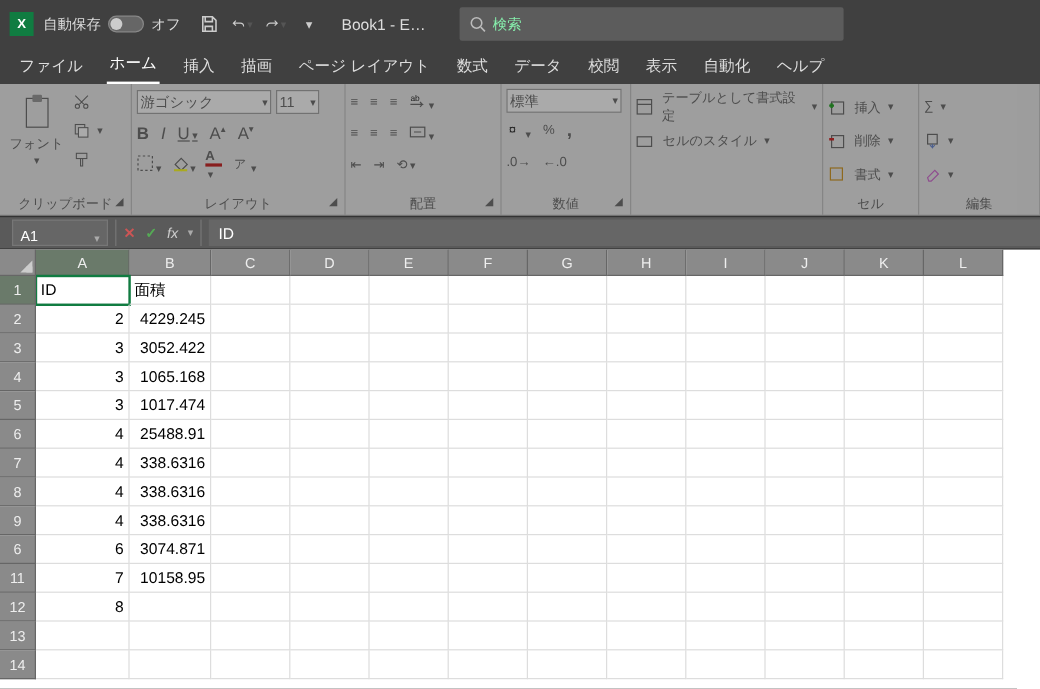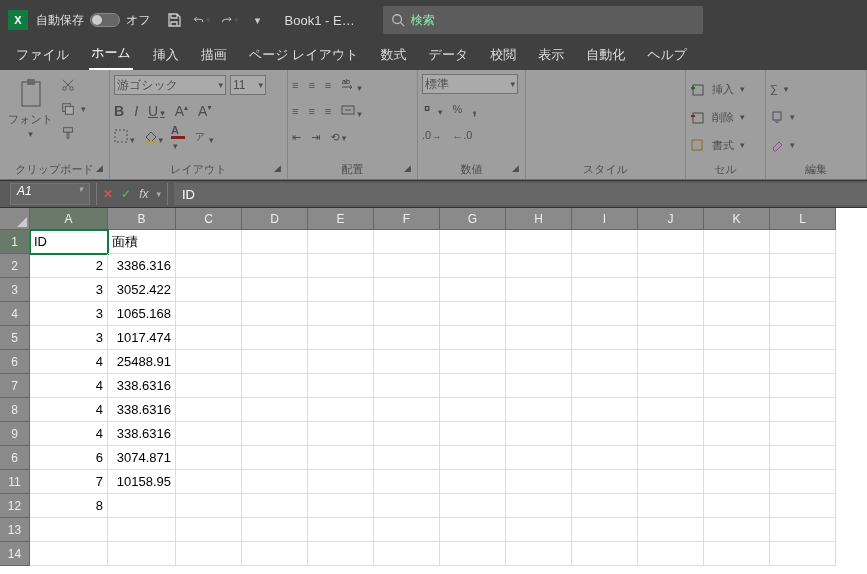--- a/index.html
+++ b/index.html
@@ -30,21 +30,21 @@
   .ribbon .group-label .dlg { position:absolute; right:2px; top:3px; font-size:9px; }
   .btn { display:flex; flex-direction:column; align-items:center; justify-content:center; padding:4px; gap:2px; }
   .ic { display:inline-flex; align-items:center; justify-content:center; }
   .row { display:flex; align-items:center; gap:4px; height:22px; }
   .col { display:flex; flex-direction:column; gap:2px; }
   .sel { background:#fff; border:1px solid #999; height:20px; font-size:12px; padding:0 2px; display:flex; align-items:center; justify-content:space-between; gap:4px; }
   .chev::after { content:"▾"; font-size:9px; color:#555; margin-left:2px;}
   
   
   .fbar { height: 28px; background: #5a5a5a; display:flex; align-items:center; border-top:1px solid #333; border-bottom:1px solid #333;}
-  .namebox { width: 80px; height:22px; background:#666; margin: 0 6px 0 10px; color:#fff; display:flex; align-items:flex-start; padding:0 6px; font-size:12px; justify-content:space-between; border:1px solid #777;font-style:italic;}
+  .namebox { width: 80px; height:22px; background:#666; margin: 0 6px 0 10px; color:#fff; display:flex; align-items:flex-end; padding:0 6px; font-size:12px; justify-content:space-between; border:1px solid #777;}
   .fx-btns { display:flex; align-items:center; gap:8px; padding:0 6px; color:#ccc; border-left:1px solid #777; border-right:1px solid #777; height:22px;}
   .fx-cancel { color:#cc5555; font-weight:bold; }
   .fx-enter { color:#55aa55; font-weight:bold; }
   .formula-input { flex:1; height:22px; background:#666; margin:0 0 0 6px; color:#fff; padding:0 8px; display:flex; align-items:center; font-size:13px;}
   
   
   .grid { display:flex; height: calc(574px - 40px - 30px - 110px - 28px); background:#fff; color:#000;}
   .select-all { width: 30px; height:22px; background:#8a8a8a; border-right:1px solid #666; border-bottom:1px solid #666; position:relative;}
   .select-all::after { content:""; position:absolute; right:2px; bottom:2px; border:5px solid transparent; border-right-color:#ccc; border-bottom-color:#ccc;}
   .colheads { display:flex; }
@@ -230,22 +230,34 @@
       <div class="row" style="gap:10px">
         <span>.0→</span>
         <span>←.0</span>
       </div>
     </div>
     <div class="group-label"><span>数値</span><span class="dlg">◢</span></div>
   </div>
 
   <div class="group" style="width:160px">
     <div class="group-body col" style="gap:6px;padding-top:4px">
-    </div>
-    <div class="group-label"><span>スタイル</span></div>
+      <div class="row chev">
+          <svg width="14" height="14">
+            <rect x="1" y="1" width="12" height="12" fill="none" stroke="#555"></rect>
+            <line x1="1" y1="5" x2="13" y2="5" stroke="#555"></line>
+          </svg>
+          <span style="margin-left:4px">テーブルとして書式設定</span>
+        </div>
+      <div class="row chev">
+          <svg width="14" height="14">
+            <rect x="1" y="4" width="12" height="8" fill="none" stroke="#555"></rect>
+          </svg>
+          <span style="margin-left:4px">セルのスタイル</span>
+        </div>
+    </div>
   </div>
 
   <div class="group" style="width:80px">
     <div class="group-body col" style="gap:6px;padding-top:4px">
       <div class="row chev">
           <svg width="14" height="14">
             <rect x="3" y="3" width="10" height="10" fill="none" stroke="#555"></rect>
             <line x1="1" y1="6" x2="5" y2="6" stroke="#090" stroke-width="2"></line>
             <line x1="3" y1="4" x2="3" y2="8" stroke="#090" stroke-width="2"></line>
           </svg>
@@ -348,21 +360,21 @@
           <div class="cell" style="width: 66px;"></div>
           <div class="cell" style="width: 66px;"></div>
           <div class="cell" style="width: 66px;"></div>
           <div class="cell" style="width: 66px;"></div>
           <div class="cell" style="width: 66px;"></div>
           <div class="cell" style="width: 66px;"></div>
           <div class="cell" style="width: 66px;"></div>
         </div>
         <div class="cellrow">
           <div class="cell num" style="width: 78px;">2</div>
-          <div class="cell num" style="width: 68px;">3386.316</div>
+          <div class="cell num" style="width: 68px;">4229.245</div>
           <div class="cell" style="width: 66px;"></div>
           <div class="cell" style="width: 66px;"></div>
           <div class="cell" style="width: 66px;"></div>
           <div class="cell" style="width: 66px;"></div>
           <div class="cell" style="width: 66px;"></div>
           <div class="cell" style="width: 66px;"></div>
           <div class="cell" style="width: 66px;"></div>
           <div class="cell" style="width: 66px;"></div>
           <div class="cell" style="width: 66px;"></div>
           <div class="cell" style="width: 66px;"></div>

